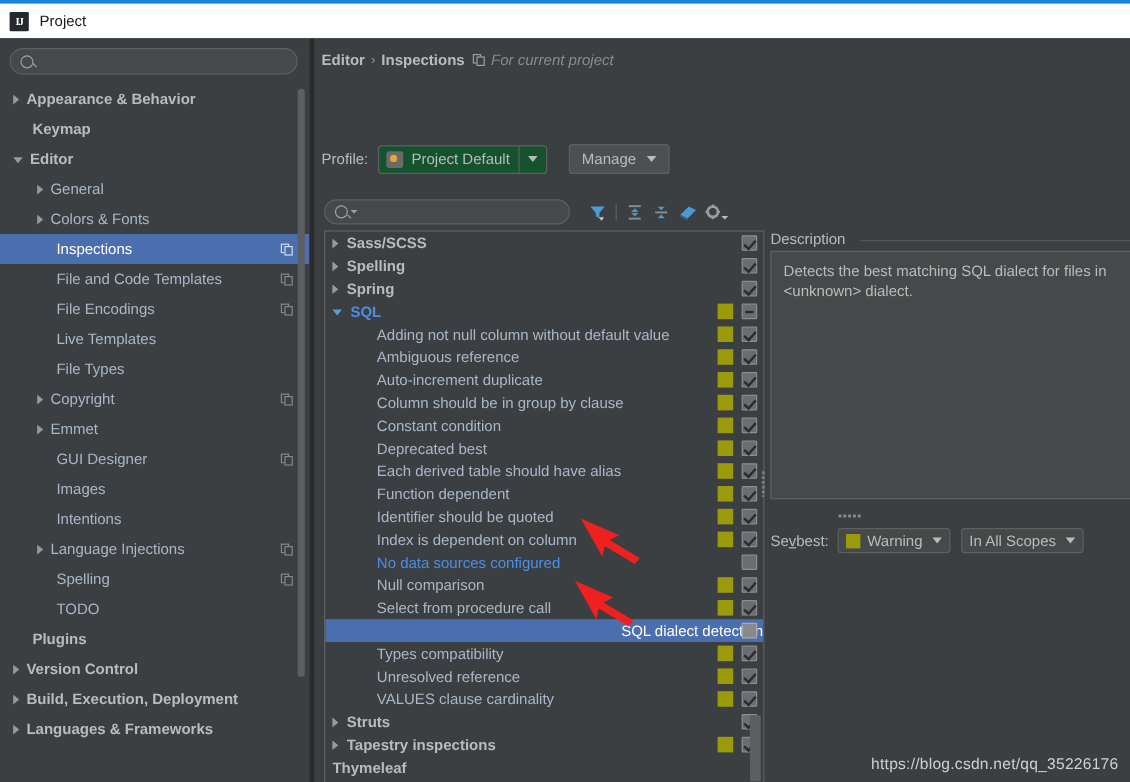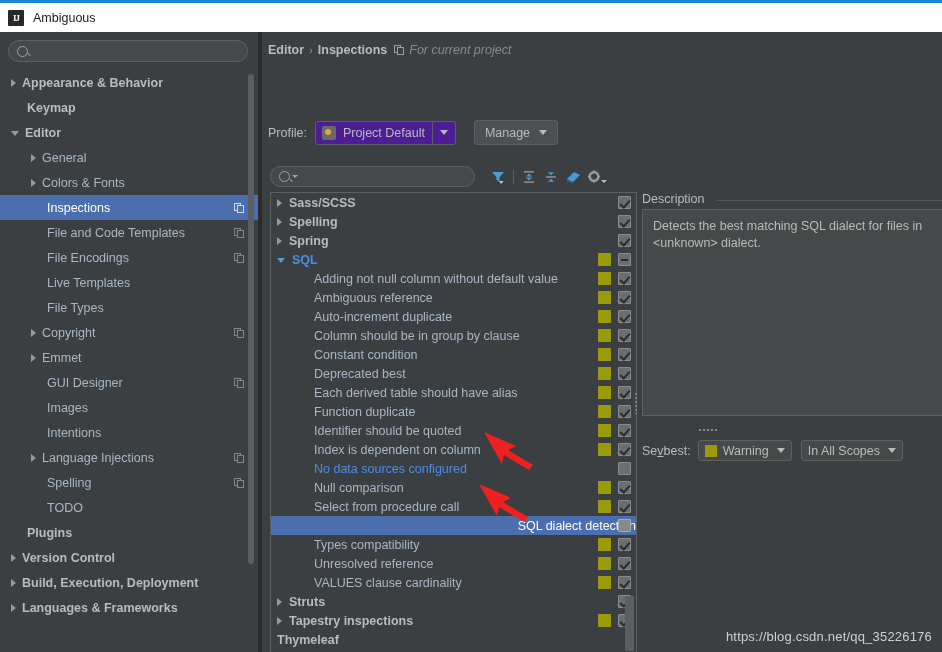--- a/index.html
+++ b/index.html
@@ -111,21 +111,21 @@
   .breadcrumb .sep { color: #9a9a9a; margin: 0 5px; font-size: 11px; }
   .bc-proj-icon { width: 10px; height: 10px; position: relative; margin: 0 5px 0 7px; }
   .bc-proj-icon i { position: absolute; box-sizing: border-box; border: 1px solid #9aa0a6; width: 7px; height: 8px; }
   .bc-proj-icon i:nth-child(1) { left: 0; top: 0; }
   .bc-proj-icon i:nth-child(2) { left: 3px; top: 2px; background: #3c3f41; }
   .bc-note { color: #8a8a8a; font-size: 12.5px; font-style: italic; }
 
   .profrow { position: absolute; left: 6px; top: 88px; display: flex; align-items: center; }
   .profrow .plabel { color: #bbbbbb; font-size: 12.5px; margin-right: 8px; }
   .combo {
-    height: 24px; background: #4c1d95; border: 1px solid #5e6060; border-radius: 3px;
+    height: 24px; background: #14532d; border: 1px solid #5e6060; border-radius: 3px;
     display: flex; align-items: center; box-sizing: border-box;
   }
   .combo .ctext { padding: 0 7px; color: #bbbbbb; font-size: 12.5px; white-space: nowrap; }
   .combo .cdiv { width: 1px; height: 100%; background: #5e6060; }
   .combo .carrow {
     width: 22px; display: flex; align-items: center; justify-content: center;
   }
   .caret { width: 0; height: 0; border-left: 4.5px solid transparent; border-right: 4.5px solid transparent; border-top: 5px solid #bbbbbb; }
   .prof-icon {
     width: 14px; height: 14px; margin-left: 6px; position: relative; flex: none;
@@ -243,21 +243,21 @@
     font-size: 13px; font-family: "Liberation Sans", sans-serif; letter-spacing: .2px;
   }
 </style>
 </head>
 <body>
 
 <div id="app">
 
   <div class="titlebar">
     <span class="ij-logo">IJ</span>
-    <span class="title-text">Ambiguous</span>
+    <span class="title-text">Project</span>
   </div>
 
   <div class="body">
 
     <div class="sidebar">
       <div class="searchwrap">
         <div class="searchbox">
           <span class="mag"></span>
           <input class="search-input" type="text" value="" placeholder="" style="">
         </div>
@@ -503,21 +503,21 @@
               <span class="ilbl">Deprecated best</span>
               <span class="swatch" style="background: rgb(154, 154, 10);"></span>
               <span class="cbox checked"></span>
             </div>
             <div class="irow leaf">
               <span class="ilbl">Each derived table should have alias</span>
               <span class="swatch" style="background: rgb(154, 154, 10);"></span>
               <span class="cbox checked"></span>
             </div>
             <div class="irow leaf">
-              <span class="ilbl">Function duplicate</span>
+              <span class="ilbl">Function dependent</span>
               <span class="swatch" style="background: rgb(154, 154, 10);"></span>
               <span class="cbox checked"></span>
             </div>
             <div class="irow leaf">
               <span class="ilbl">Identifier should be quoted</span>
               <span class="swatch" style="background: rgb(154, 154, 10);"></span>
               <span class="cbox checked"></span>
             </div>
             <div class="irow leaf">
               <span class="ilbl">Index is dependent on column</span>

